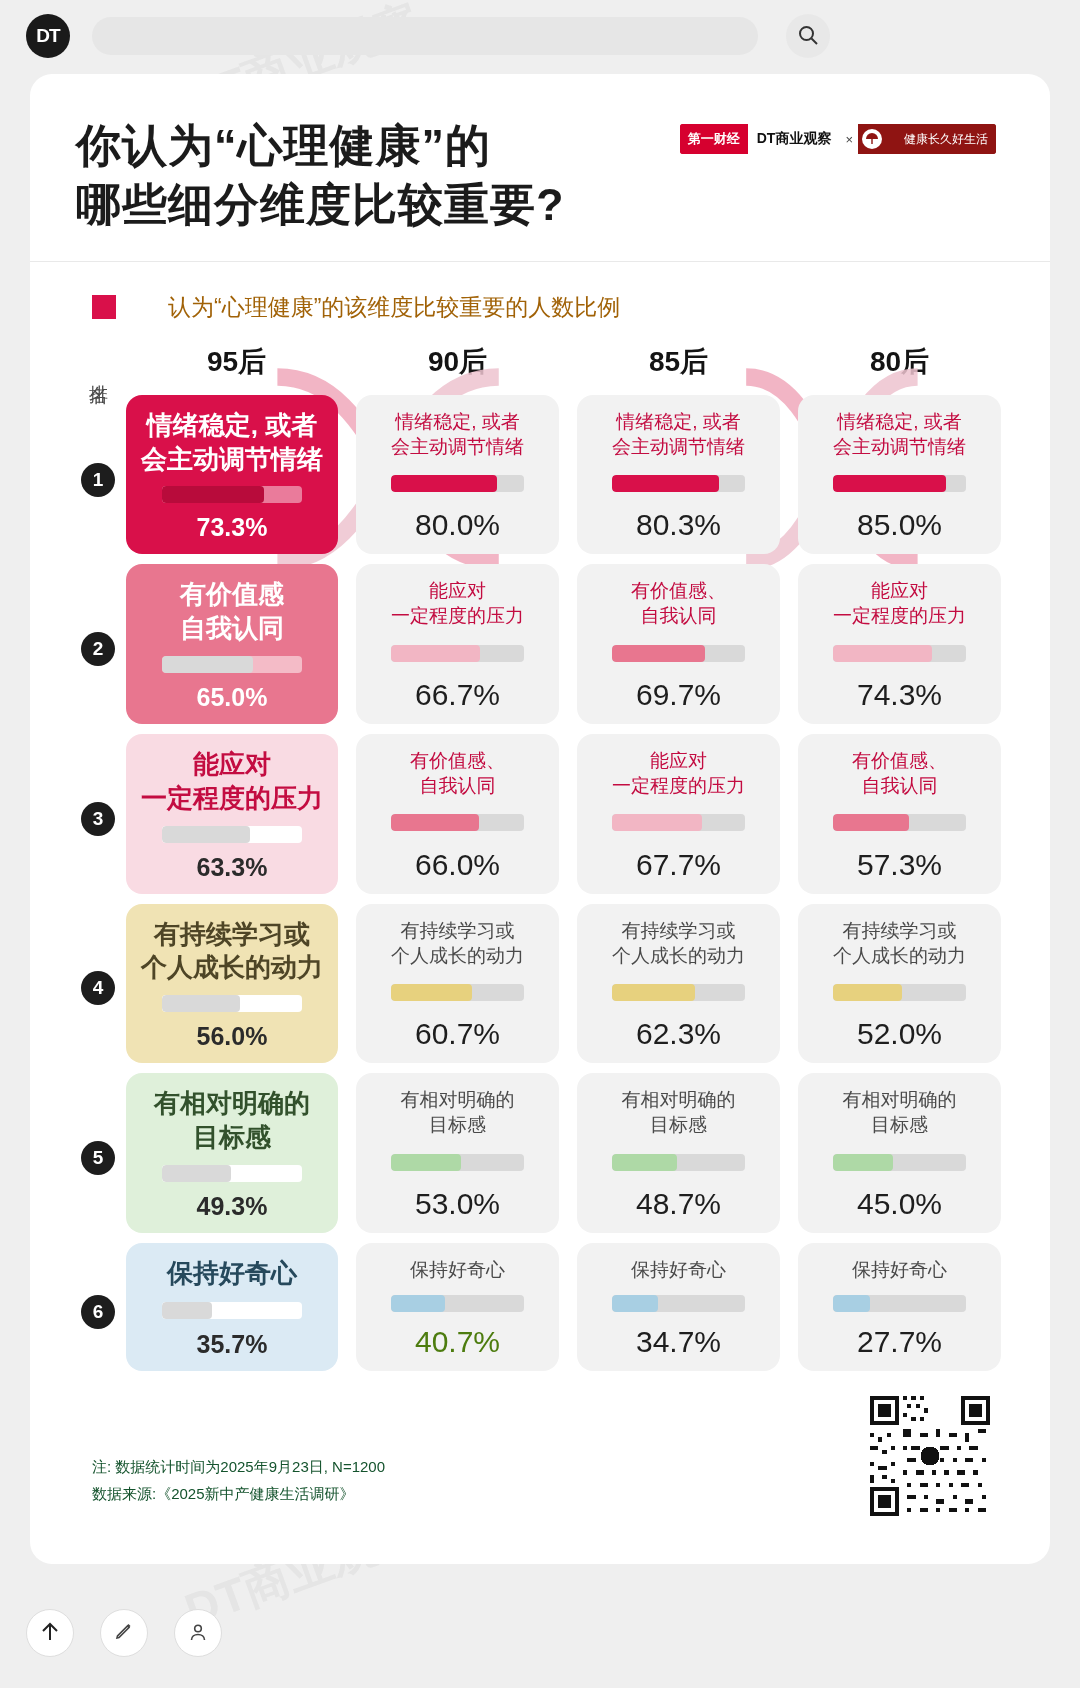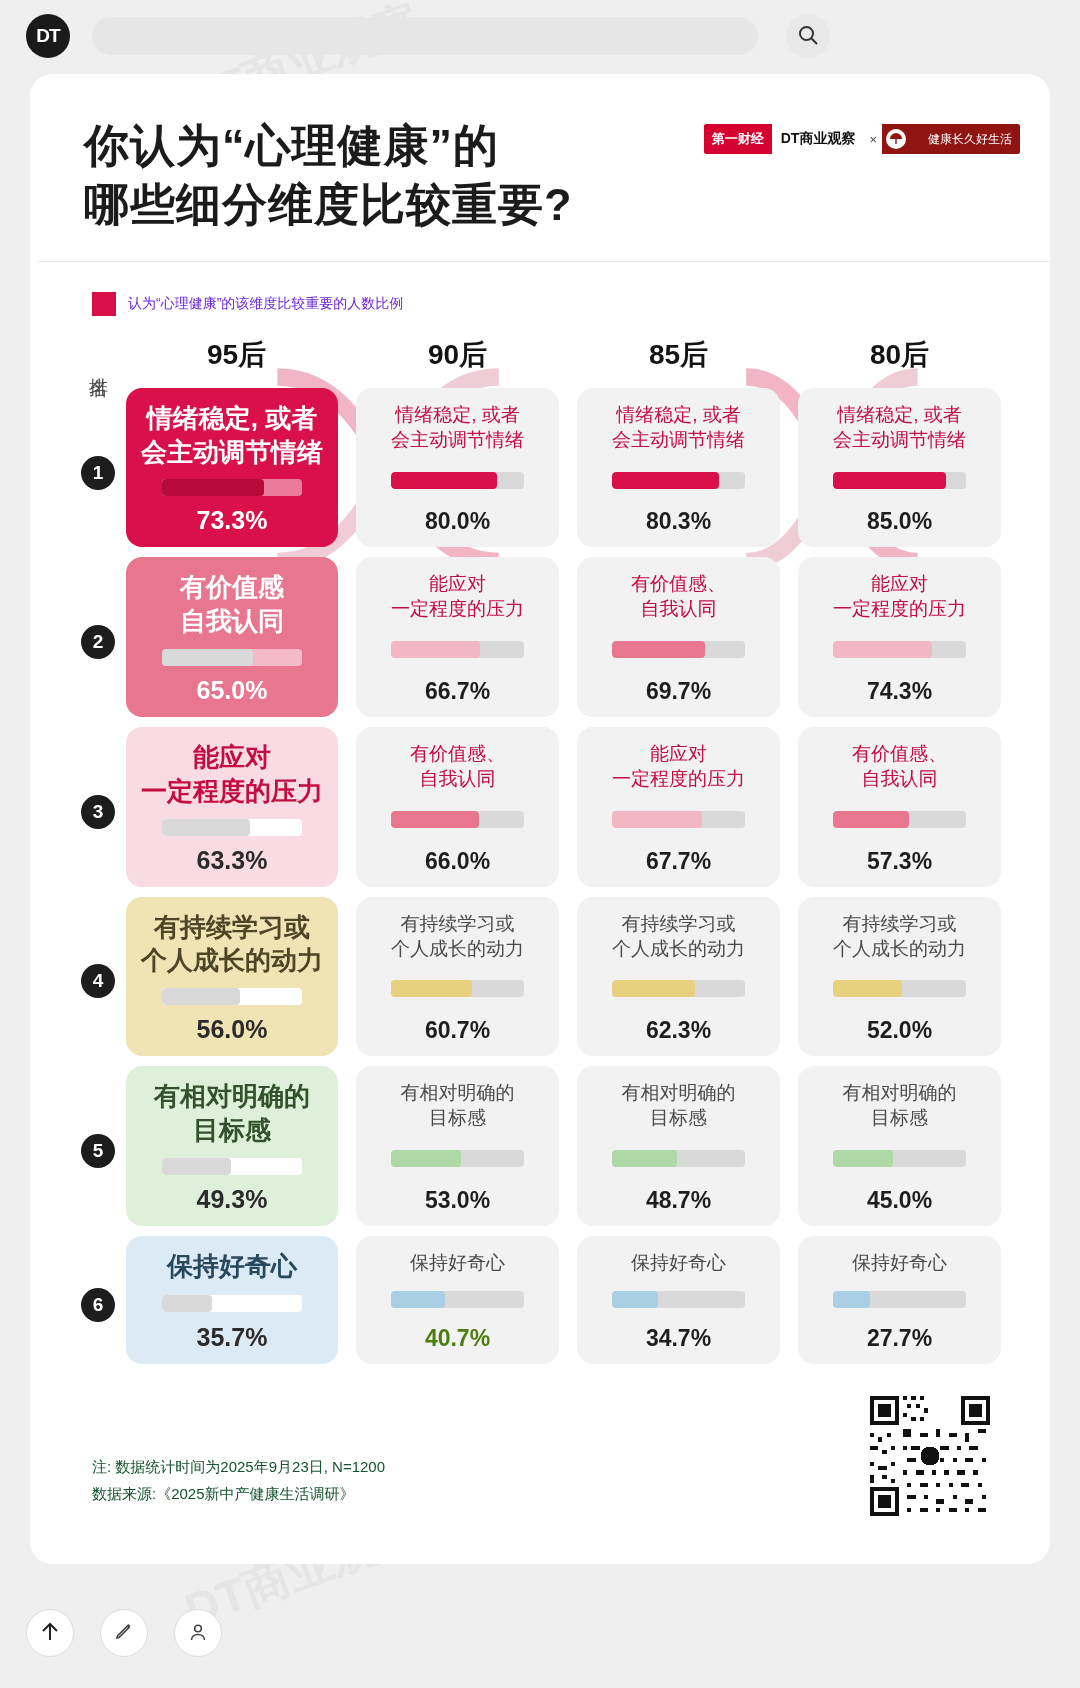--- a/index.html
+++ b/index.html
@@ -48,44 +48,43 @@
   
   .card {
     position: absolute; top: 74px; left: 30px;
     width: 1020px; height: 1490px;
     background: #fff; border-radius: 22px;
     z-index: 10;
   }
   .card-head {
     position: relative; padding: 42px 46px 26px 46px;
     border-bottom: 1px solid #e9e9e9;
-    margin-left: 8px;
   }
   h1 {
     font-size: 45px; line-height: 1.32; font-weight: bold;
     color: #1b1b1b; letter-spacing: 1px;
   }
   .brandbar {
-    position: absolute; top: 50px; right: 30px;
+    position: absolute; top: 50px; right: 54px;
     height: 30px; display: flex; align-items: center;
     background: linear-gradient(90deg,#d6002f 0%,#d6002f 42%, #fff 42%, #fff 58%, #8f1412 58%, #8f1412 100%);
     border-radius: 3px; overflow: hidden;
   }
   .brandbar .b1 { background:#d6002f; color:#fff; font-size:13px; font-weight:bold; padding:0 8px; height:30px; display:flex; align-items:center; }
   .brandbar .b2 { background:#fff; color:#111; font-size:14px; font-weight:bold; padding:0 9px; height:30px; display:flex; align-items:center; gap:6px;}
   .brandbar .bx { color:#444; font-size:13px; padding:0 5px; }
   .brandbar .b3 { background:#8f1412; color:#fff; font-size:12px; padding:0 8px 0 4px; height:30px; display:flex; align-items:center; gap:22px;}
   .b3circ { width:20px; height:20px; border-radius:50%; background:#fff; display:flex;align-items:center;justify-content:center;}
   .b3circ svg { display:block; }
 
   .card-body { position: relative; padding: 26px 40px 0 40px; }
 
   .legend { display: flex; align-items: center; gap: 12px; margin: 4px 0 20px 22px; }
   .legend-swatch { width: 24px; height: 24px; background: #d9104a; flex: none; }
-  .legend-label { font-size: 14px; color: #6d28d9; }
+  .legend-label { font-size: 23px; color: #a16207; margin-left: 40px; }
 
   
   .grid {
     position: relative;
     display: grid;
     grid-template-columns: 56px 1fr 1fr 1fr 1fr;
     column-gap: 0;
   }
   .rank-head {
     font-size: 19px; color: #4a4a4a; line-height: 1.1;
@@ -119,21 +118,21 @@
     display: flex; flex-direction: column; justify-content: space-between;
     z-index: 3;
   }
   .cell .label { font-size: 19px; line-height: 1.32; }
   .cell .bar {
     height: 17px; border-radius: 4px; margin: 10px auto 10px auto;
     width: 74%; background: #d9d9d9;
     position: relative; overflow: hidden;
   }
   .cell .bar i { position: absolute; left: 0; top: 0; bottom: 0; display: block; border-radius: 4px; }
-  .cell .pct { font-size: 23px; font-weight: bold; }
+  .cell .pct { font-size: 30px; font-weight: normal; }
 
   
   .cell.lead { margin-left: 0; min-height: 128px; }
   .cell.lead .label { font-size: 26px; font-weight: bold; line-height: 1.3; }
   .cell.lead .pct { font-size: 25px; font-weight: bold; }
 
   .cell.plain { background: #f2f2f2; }
 
   
   .flow { position: absolute; inset: 0; z-index: 1; pointer-events: none; }

